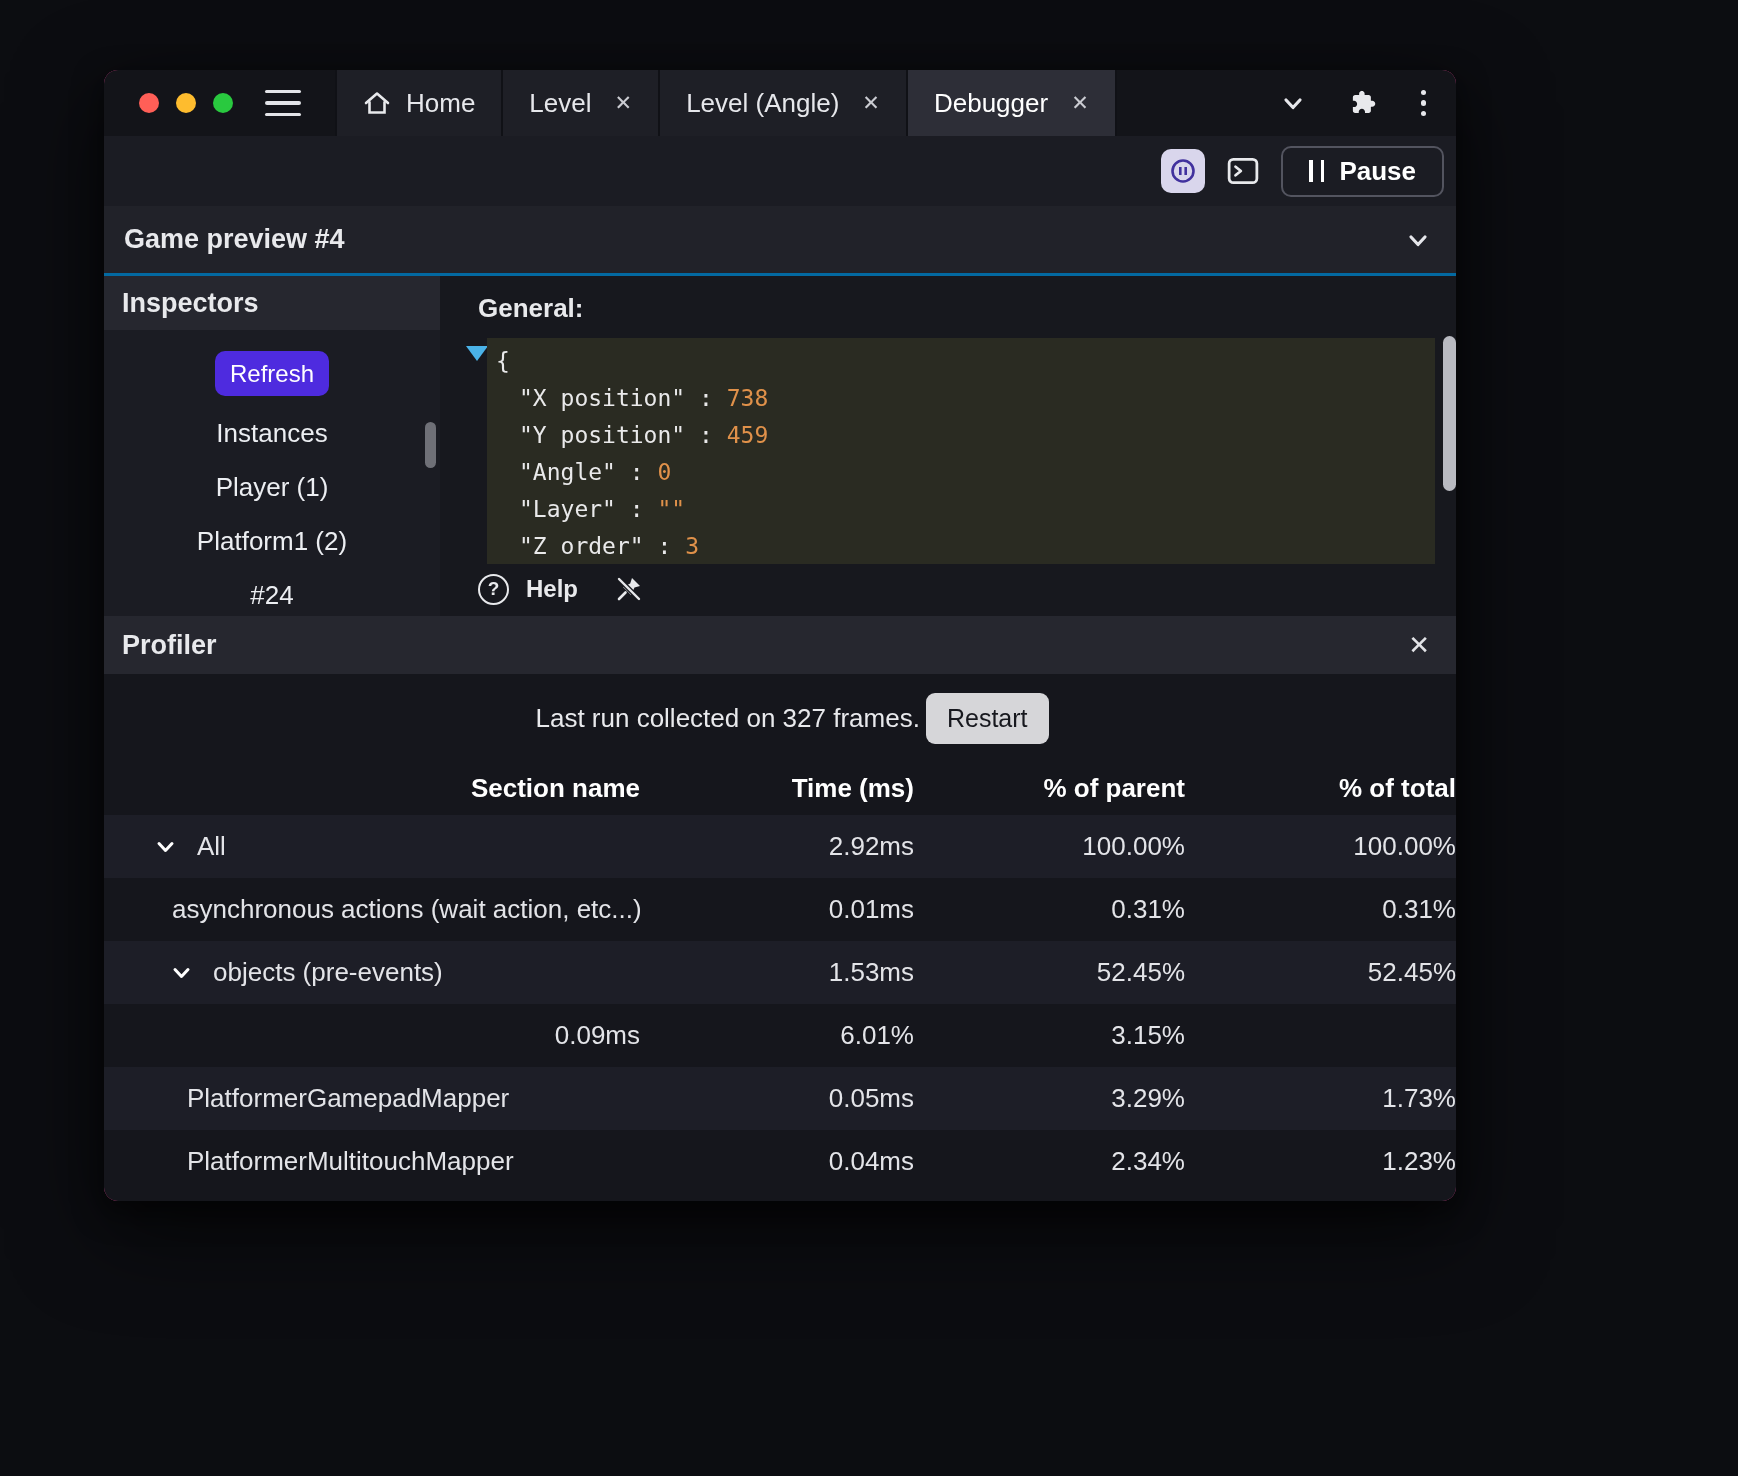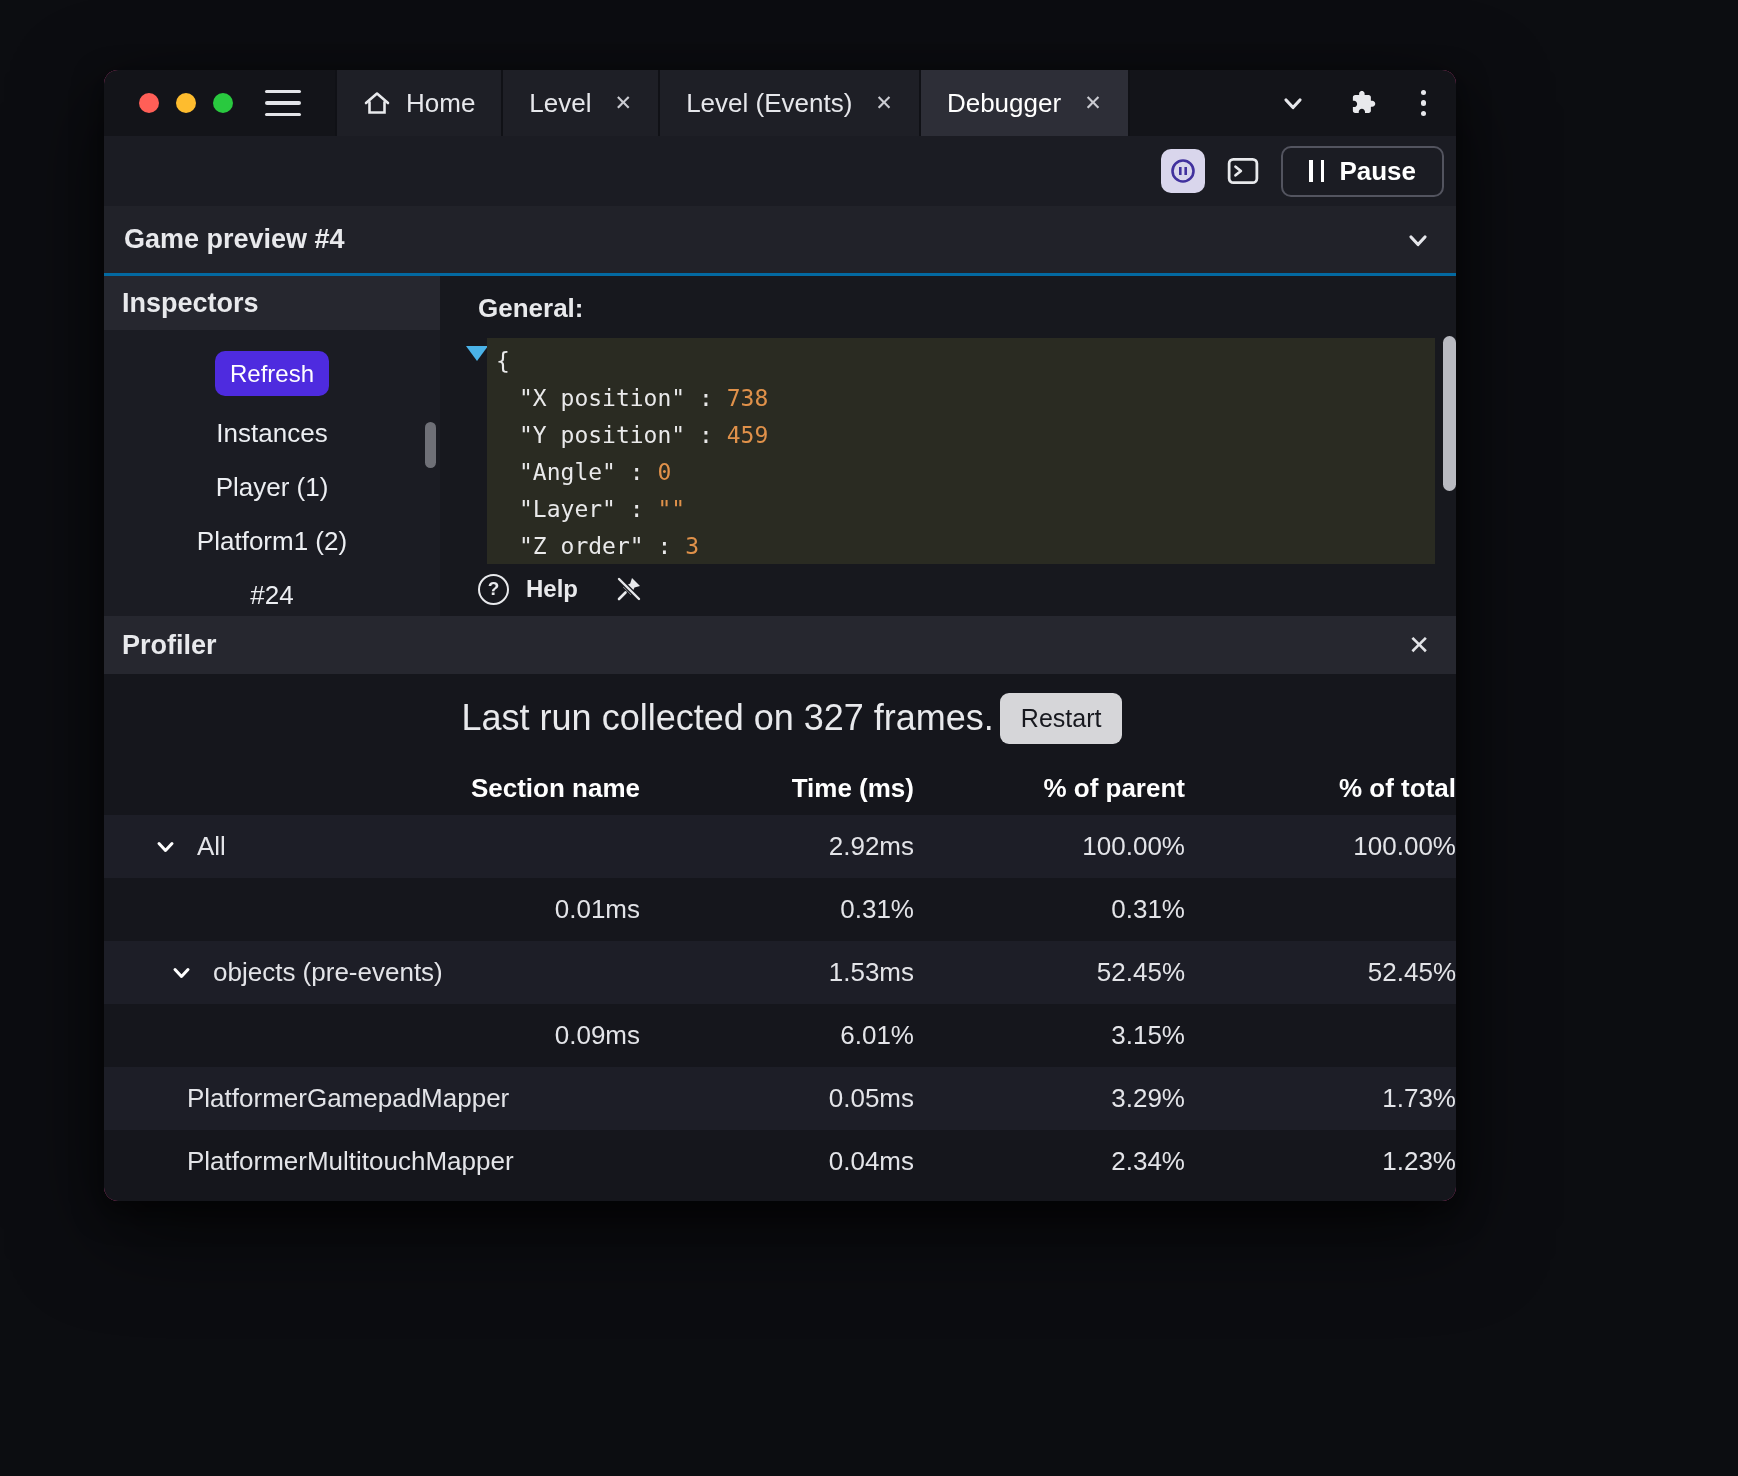--- a/index.html
+++ b/index.html
@@ -68,21 +68,21 @@
     display:flex; align-items:center; justify-content:center; font-size:19px; font-weight:bold; }
   .help-label { font-size:24px; font-weight:bold; }
   .pin-btn { margin-left:18px; display:flex; cursor:pointer; }
 
   
   .profiler-header { flex:0 0 58px; background:#26272f; display:flex; align-items:center; padding:0 26px 0 18px; }
   .profiler-title { font-size:27px; font-weight:bold; }
   .profiler-close { margin-left:auto; font-size:26px; color:#e2e3e7; cursor:pointer; }
   .profiler-body { flex:1; background:#15161c; display:flex; flex-direction:column; overflow:hidden; }
   .collected { flex:0 0 88px; display:flex; align-items:center; justify-content:center; gap:6px; }
-  .collected-text { font-size:36px;margin-left:24px; }
+  .collected-text { font-size:26px;margin-left:24px; }
   .restart-btn { background:#d6d6d9; color:#17181e; font-weight:normal; font-size:25px;
     border-radius:9px; padding:11px 21px; border:none; cursor:pointer; }
   .prow { display:grid; grid-template-columns:526px 274px 271px 1fr; align-items:center;
     padding-left:10px; height:63px; font-size:26px; color:#e3e4e8;text-align:right; }
   .prow.header { height:53px; font-weight:bold; color:#fff; }
   .prow.alt { background:#1d1e27; }
   .name-cell { display:flex; align-items:center; gap:18px; overflow:hidden; white-space:nowrap; }
   .ind-a { padding-left:38px; } .ind-b { padding-left:58px; } .ind-c { padding-left:54px; } .ind-d { padding-left:73px; }
   .row-chev { display:flex; cursor:pointer; }
 </style>
@@ -110,21 +110,21 @@
               <path d="M6.5 12.2 V22.5 H21.5 V12.2" fill="none" stroke="#e8e9ec" stroke-width="2.6" stroke-linecap="round"></path>
             </svg>
         </span>
         <span>Home</span>
       </div>
       <div class="tab">
         <span>Level</span>
         <span class="close">✕</span>
       </div>
       <div class="tab">
-        <span>Level (Events)</span>
+        <span>Level (Angle)</span>
         <span class="close">✕</span>
       </div>
       <div class="tab active">
         <span>Debugger</span>
         <span class="close">✕</span>
       </div>
     </div>
     <div class="tb-right">
       <span style="display:flex;">
         <svg width="28" height="28" viewBox="0 0 28 28">
@@ -251,20 +251,23 @@
               </svg>
           </span>
           <span>All</span>
         </span>
         <span>2.92ms</span>
         <span>100.00%</span>
         <span>100.00%</span>
       </div>
 
       <div class="prow">
+        <span class="name-cell ind-b">
+          <span>asynchronous actions (wait action, etc...)</span>
+        </span>
         <span>0.01ms</span>
         <span>0.31%</span>
         <span>0.31%</span>
       </div>
 
       <div class="prow alt">
         <span class="name-cell ind-c">
           <span class="row-chev">
             <svg width="27" height="27" viewBox="0 0 27 27">
                 <polyline points="7,10.5 13.5,17.5 20,10.5" fill="none" stroke="#fff" stroke-width="3" stroke-linecap="round" stroke-linejoin="round"></polyline>

